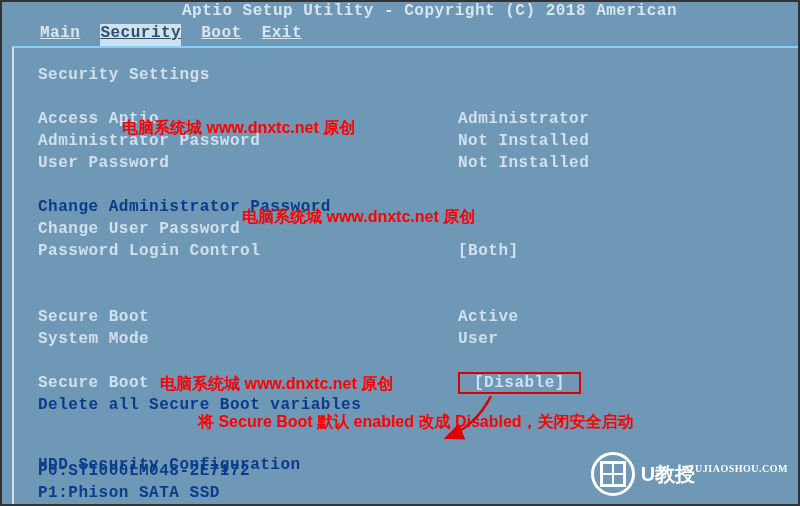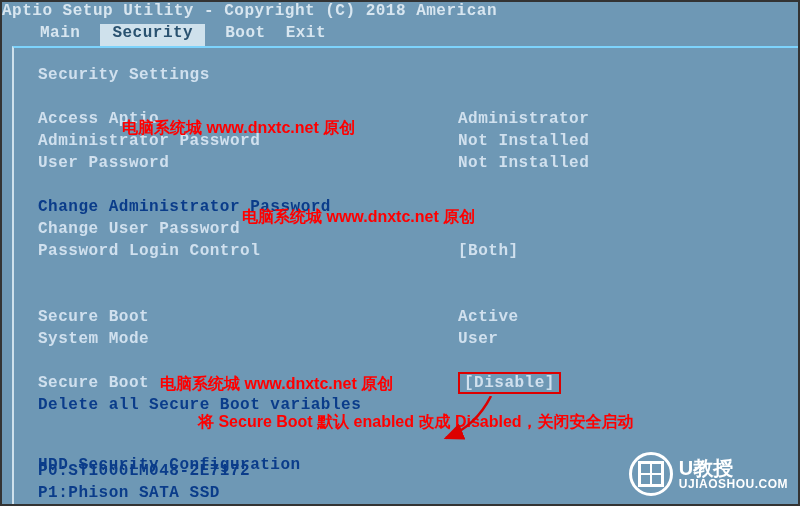--- a/index.html
+++ b/index.html
@@ -12,37 +12,39 @@
       font-weight: bold;
       color: #d0e0ee;
       letter-spacing: 0.5px;
       overflow: hidden;
       position: relative;
       border: 2px solid #333;
     }
     .title-bar {
       width: 100%;
       height: 22px;
+      padding-left: 180px;
       color: #d8e6f0;
       white-space: nowrap;
     }
     .menu-bar {
       width: 100%;
       height: 22px;
       padding-left: 38px;
       display: flex;
       color: #d8e6f0;
     }
     .menu-item {
       margin-right: 20px;
+      text-decoration: underline;
     }
     .menu-item.active {
       background: #cfe1ec;
       color: #2a5270;
-      padding: 0 12px;
+      padding: 0 0;
     }
     .content {
       position: absolute;
       top: 44px;
       left: 10px;
       right: 0;
       bottom: 0;
       border-top: 2px solid #7dd3fc;
       border-left: 2px solid #cfe1ec;
       padding: 16px 20px 10px 24px;
@@ -53,21 +55,21 @@
       height: 22px;
       line-height: 22px;
     }
     .label { width: 420px; }
     .value { }
     .blank { height: 22px; }
     .link { color: #0a3c8a; }
     .section { color: #0a3c8a; margin-top: 16px; }
     .highlight-box {
       border: 2px solid #d00;
-      padding: 0 4px;
+      padding: 0 14px;
       display: inline-block;
       line-height: 18px;
     }
     .red-arrow {
       position: absolute;
       top: 394px;
       left: 434px;
       pointer-events: none;
     }
     .annot {
@@ -98,23 +100,23 @@
       border: 3px solid #fff;
       border-radius: 50%;
       display: flex; align-items: center; justify-content: center;
       margin-right: 6px;
     }
     .logo-badge-inner {
       width: 26px; height: 26px; border: 2px solid #fff;
       display: grid; grid-template-columns: 1fr 1fr; grid-template-rows: 1fr 1fr;
     }
     .logo-badge-inner div { border: 1px solid #fff; }
-    .logo-text { display: flex; flex-direction: column; line-height: 1; }
+    .logo-text { display: flex; flex-direction: row; line-height: 1; }
     .logo-text .big { font-size: 20px; font-weight: bold; letter-spacing: 0; }
-    .logo-text .small { font-size: 12px; letter-spacing: 0.5px; }
+    .logo-text .small { font-size: 10px; letter-spacing: 0.5px; font-family: Liberation Serif, serif; }
   </style>
 </head>
 <body>
 
 <div class="title-bar">Aptio Setup Utility - Copyright (C) 2018 American</div>
 <div class="menu-bar">
   <span class="menu-item">Main</span>
   <span class="menu-item active">Security</span>
   <span class="menu-item">Boot</span>
   <span class="menu-item">Exit</span>

